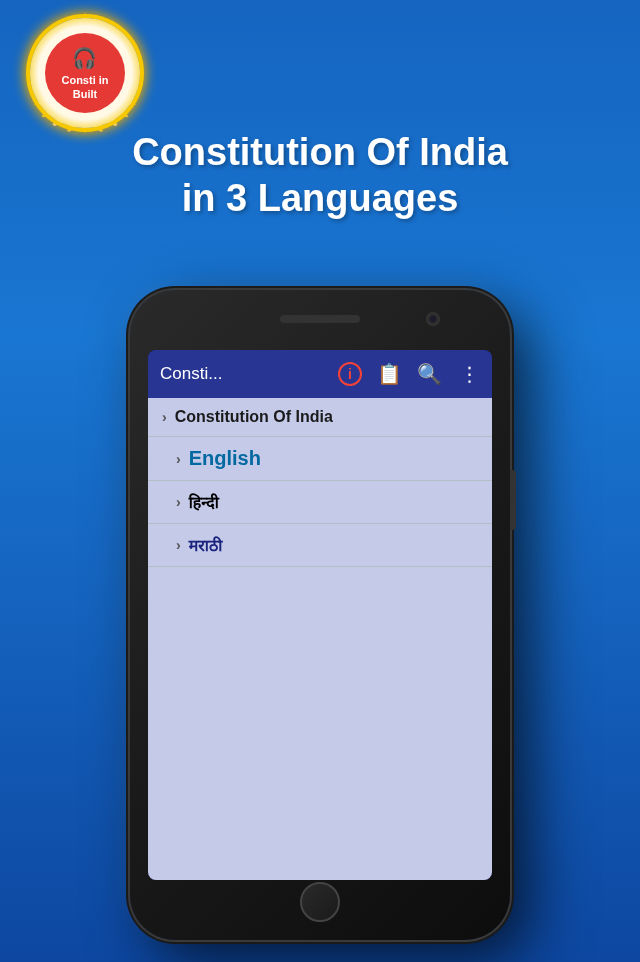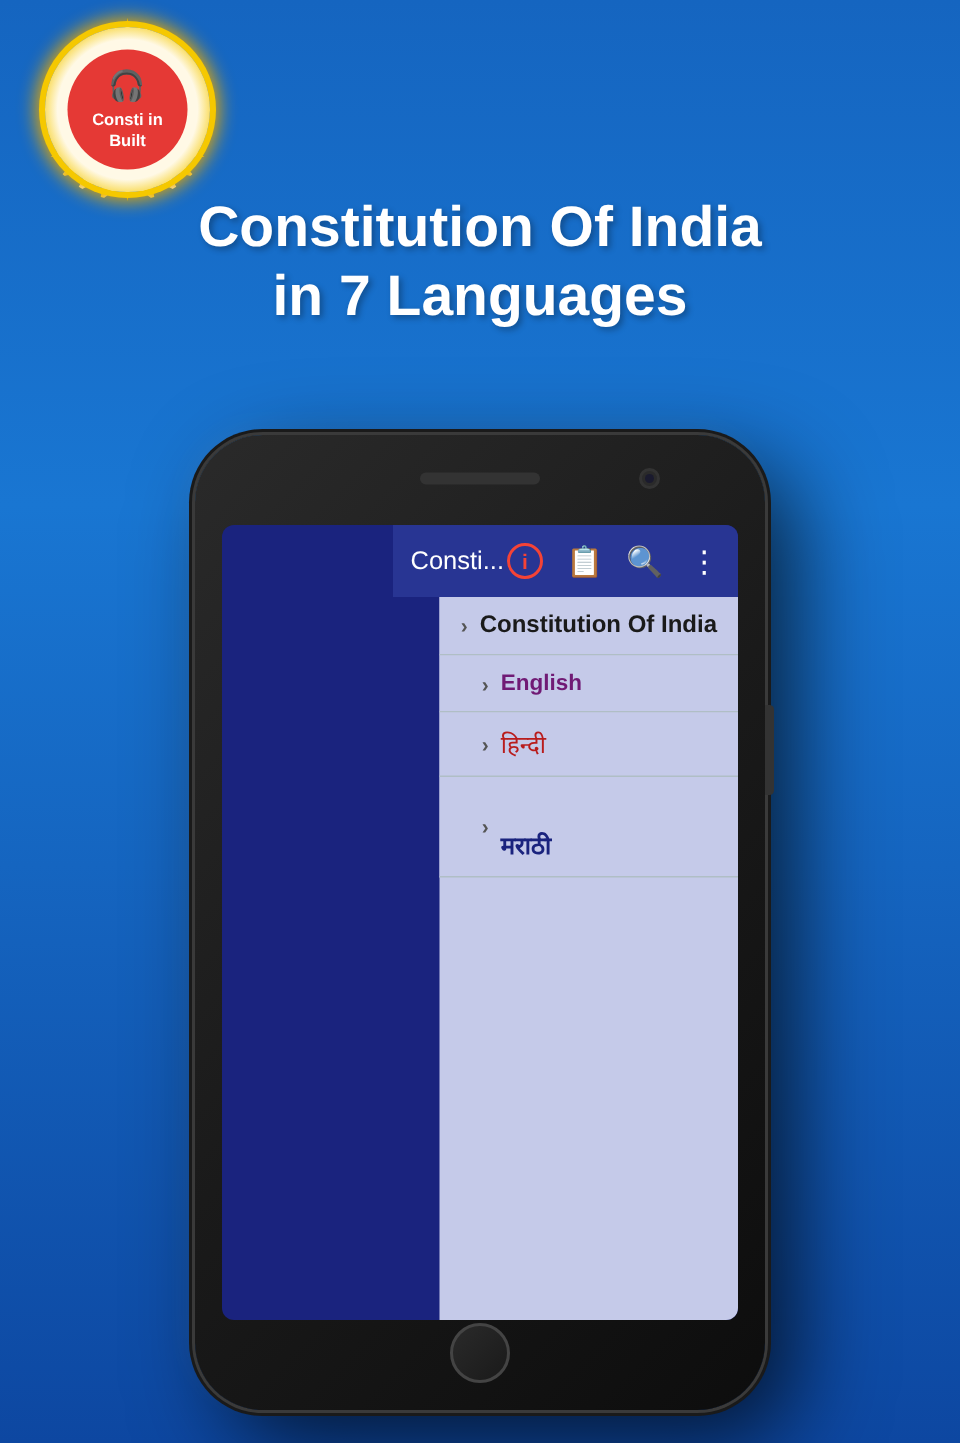--- a/index.html
+++ b/index.html
@@ -289,61 +289,59 @@
       font-weight: bold;
     }
 
     .tree-label-root {
       font-size: 16px;
       font-weight: 700;
       color: #1a1a1a;
     }
 
     .tree-label-english {
-      font-size: 15px;
+      font-size: 20px;
       font-weight: 600;
-      color: #701a75;
+      color: #0369a1;
     }
 
     .tree-label-hindi {
       font-size: 16px;
-      color: #b91c1c;
-      font-weight: 400;
+      color: #000000;
+      font-weight: 700;
     }
 
     .tree-label-marathi {
       font-size: 16px;
       color: #1a237e;
       font-weight: 600;
-      margin-top: 24px;
     }
 
     .screen-inner {
       display: flex;
       flex-direction: column;
       height: 100%;
-      align-items: flex-end;
     }
   </style>
 </head>
 <body>
 
 <div class="badge-container">
   <div class="badge-outer">
     <div class="badge-inner">
       <span class="badge-icon">🎧</span>
       <span>Consti in</span>
       <span>Built</span>
     </div>
   </div>
 </div>
 
 <div class="main-title">
   <div>Constitution Of India</div>
-  <div>in 7 Languages</div>
+  <div>in 3 Languages</div>
 </div>
 
 <div class="phone-container">
   <div class="phone-body">
     <div class="phone-speaker"></div>
     <div class="phone-camera"></div>
     <div class="phone-side-button"></div>
     <div class="phone-home"></div>
 
     <div class="phone-screen">

